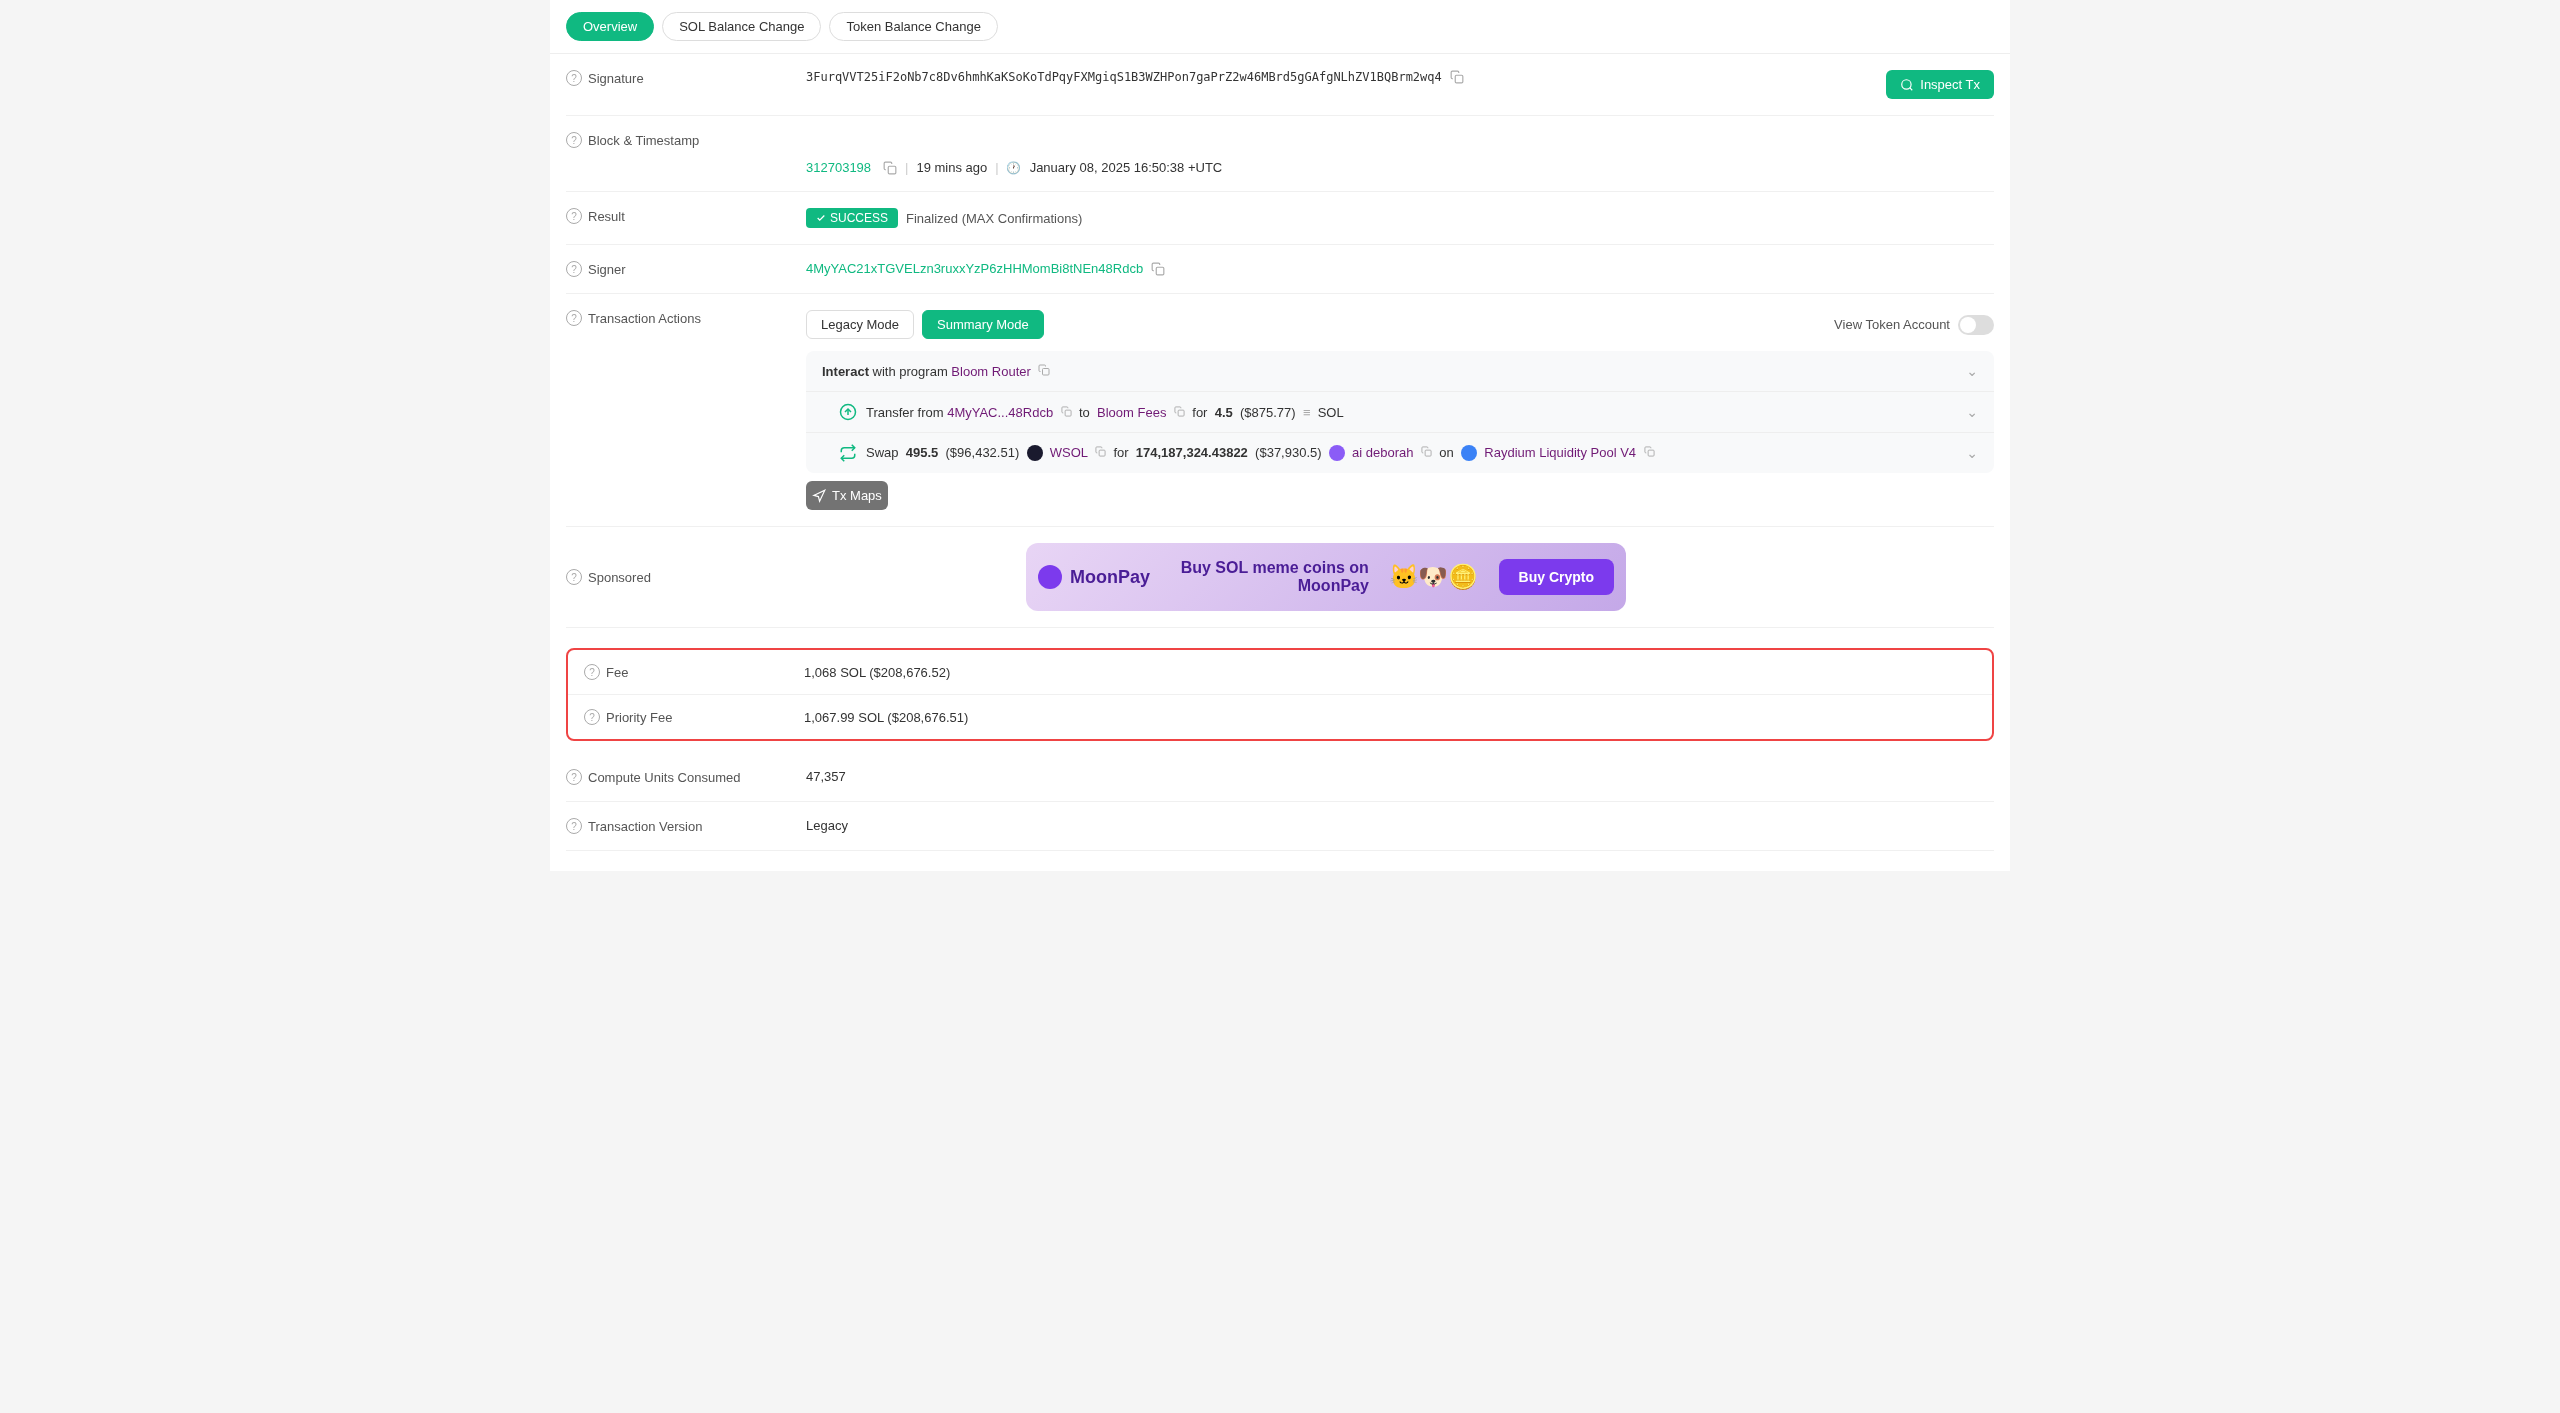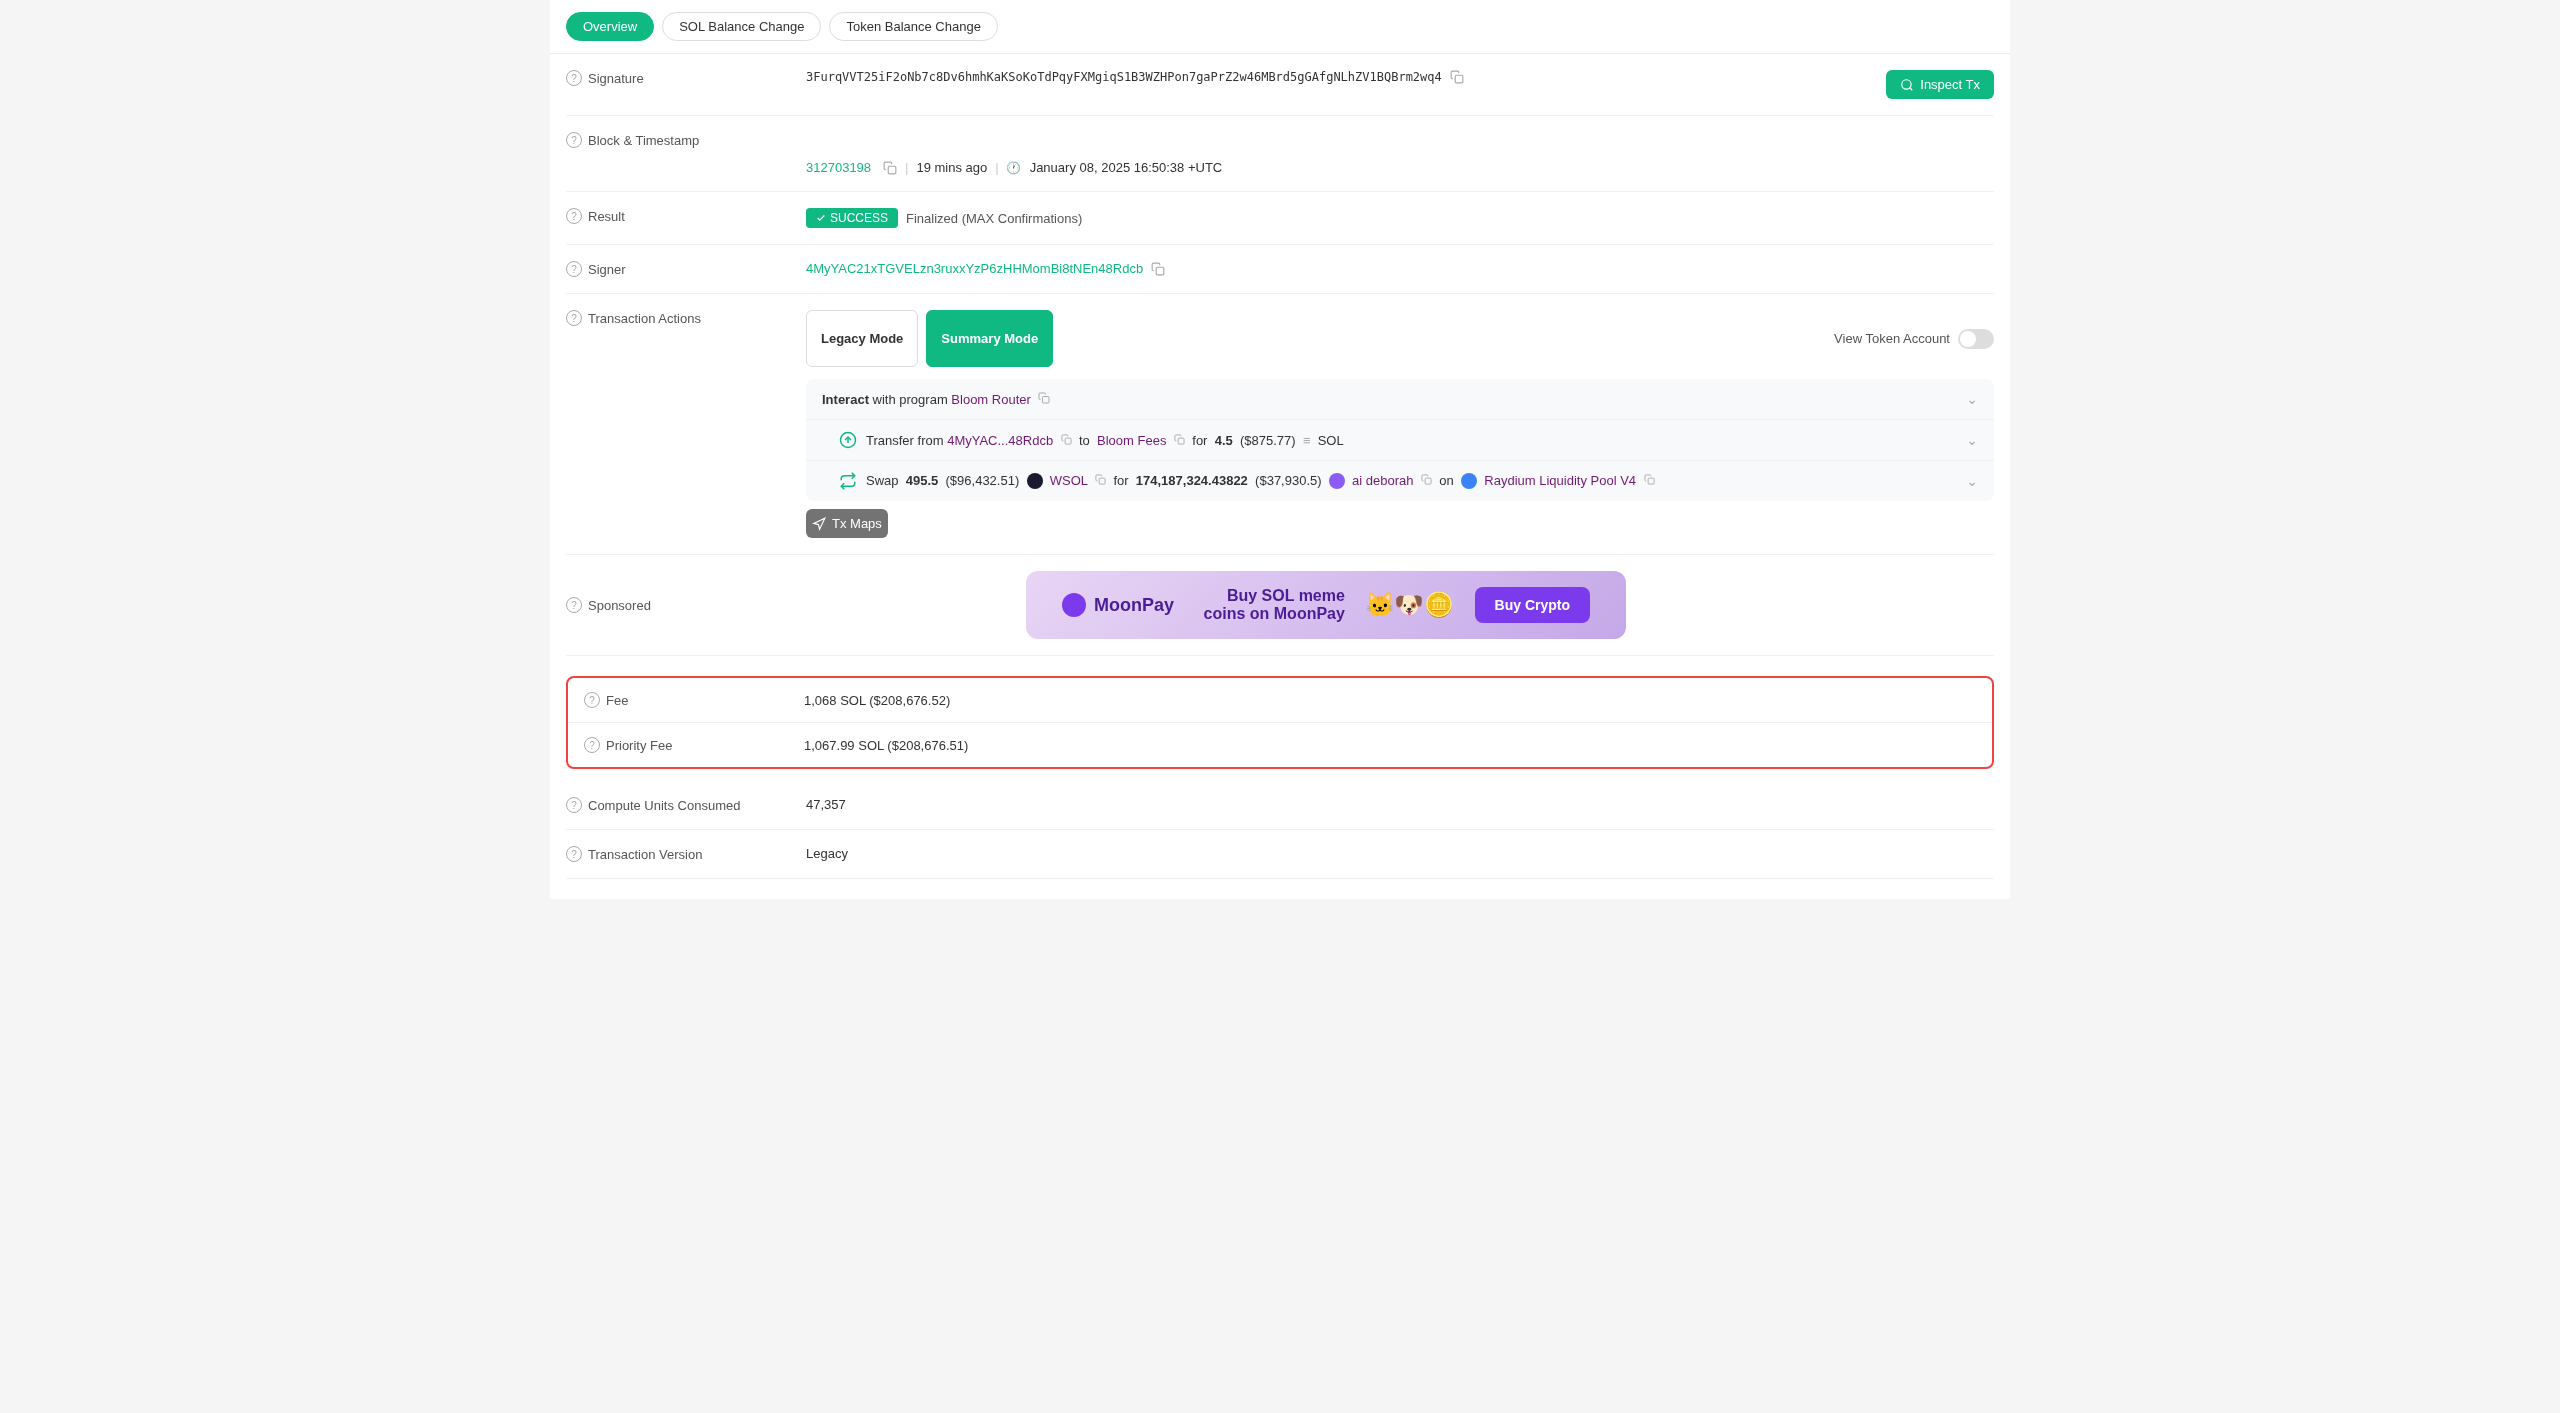--- a/index.html
+++ b/index.html
@@ -158,28 +158,27 @@
     .tx-actions-content {
       flex: 1;
     }
     .mode-buttons {
       display: flex;
       align-items: center;
       gap: 8px;
       margin-bottom: 12px;
     }
     .mode-btn {
-      padding: 20px 14px;
+      padding: 6px 14px;
       border-radius: 6px;
       border: 1px solid #ddd;
       cursor: pointer;
       font-size: 13px;
       background: #fff;
       color: #333;
-      font-weight: bold;
     }
     .mode-btn.active {
       background: #10b981;
       color: #fff;
       border-color: #10b981;
     }
     .view-token-account {
       margin-left: auto;
       display: flex;
       align-items: center;
@@ -258,21 +257,21 @@
       flex-shrink: 0;
       display: flex;
       align-items: center;
       justify-content: center;
     }
     .moonpay-banner {
       display: flex;
       align-items: center;
       background: linear-gradient(135deg, #e8d5f5 0%, #c4a8e8 100%);
       border-radius: 12px;
-      padding: 16px 36px;
+      padding: 16px 12px;
       gap: 20px;
       max-width: 600px;
       margin-left: 220px;
     }
     .moonpay-logo {
       display: flex;
       align-items: center;
       gap: 8px;
       font-size: 18px;
       font-weight: bold;

